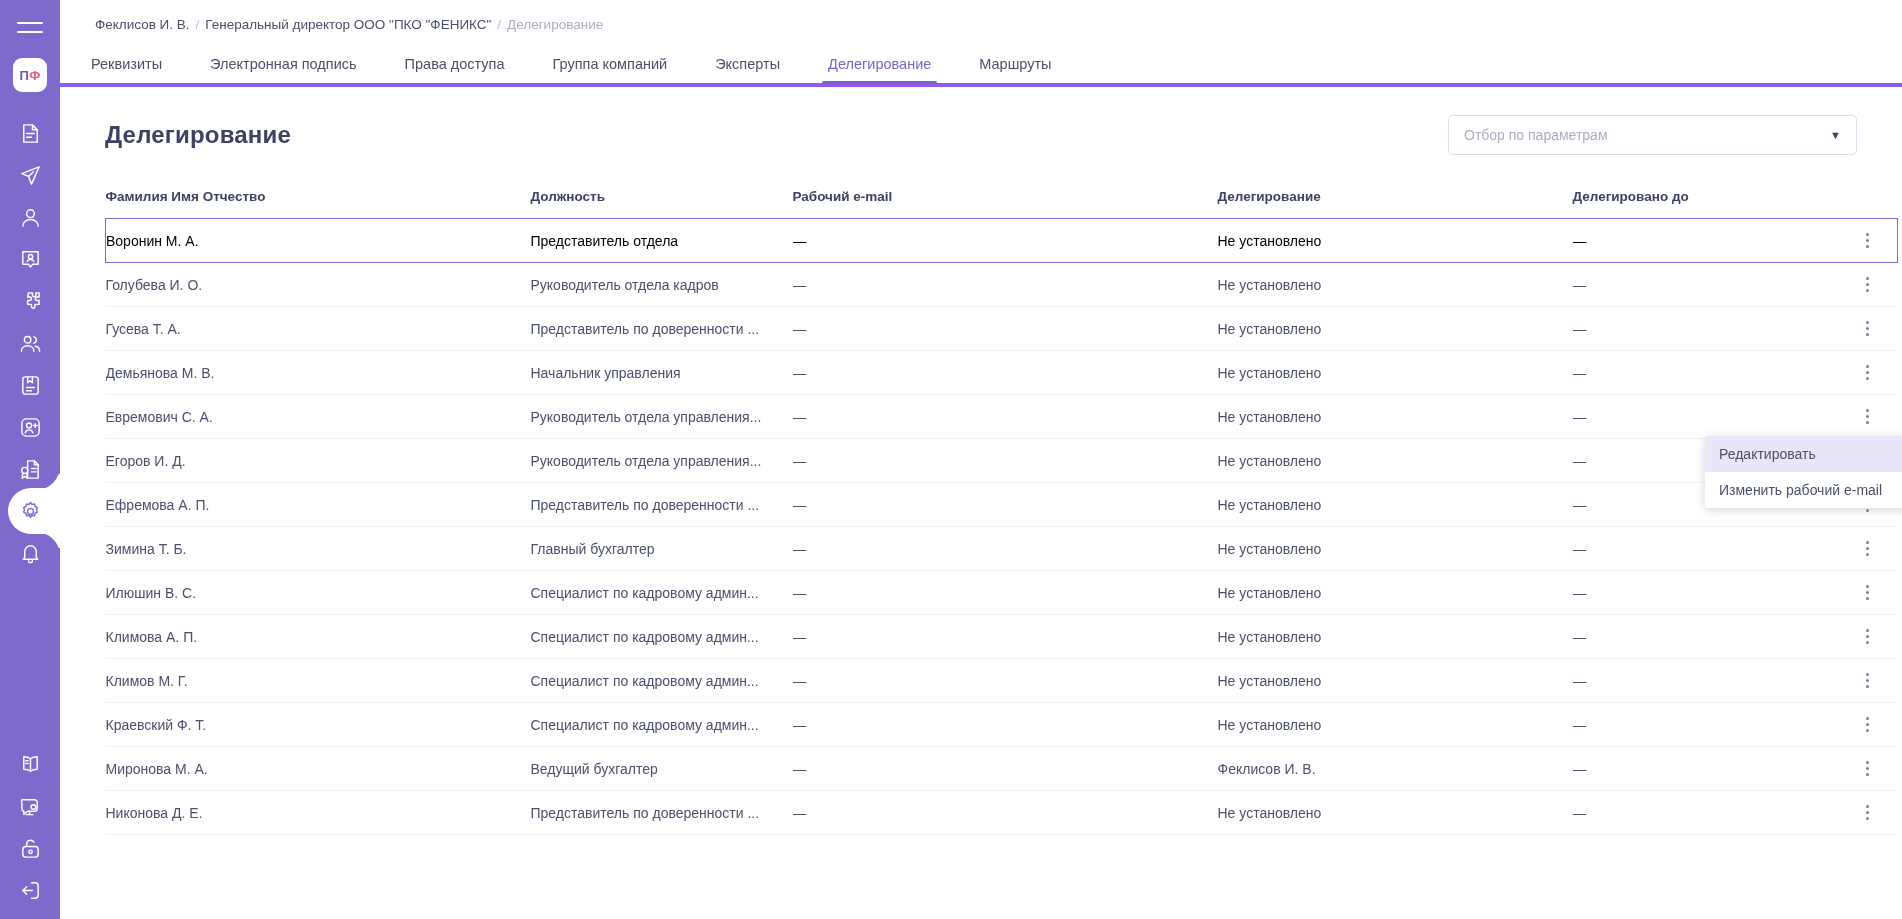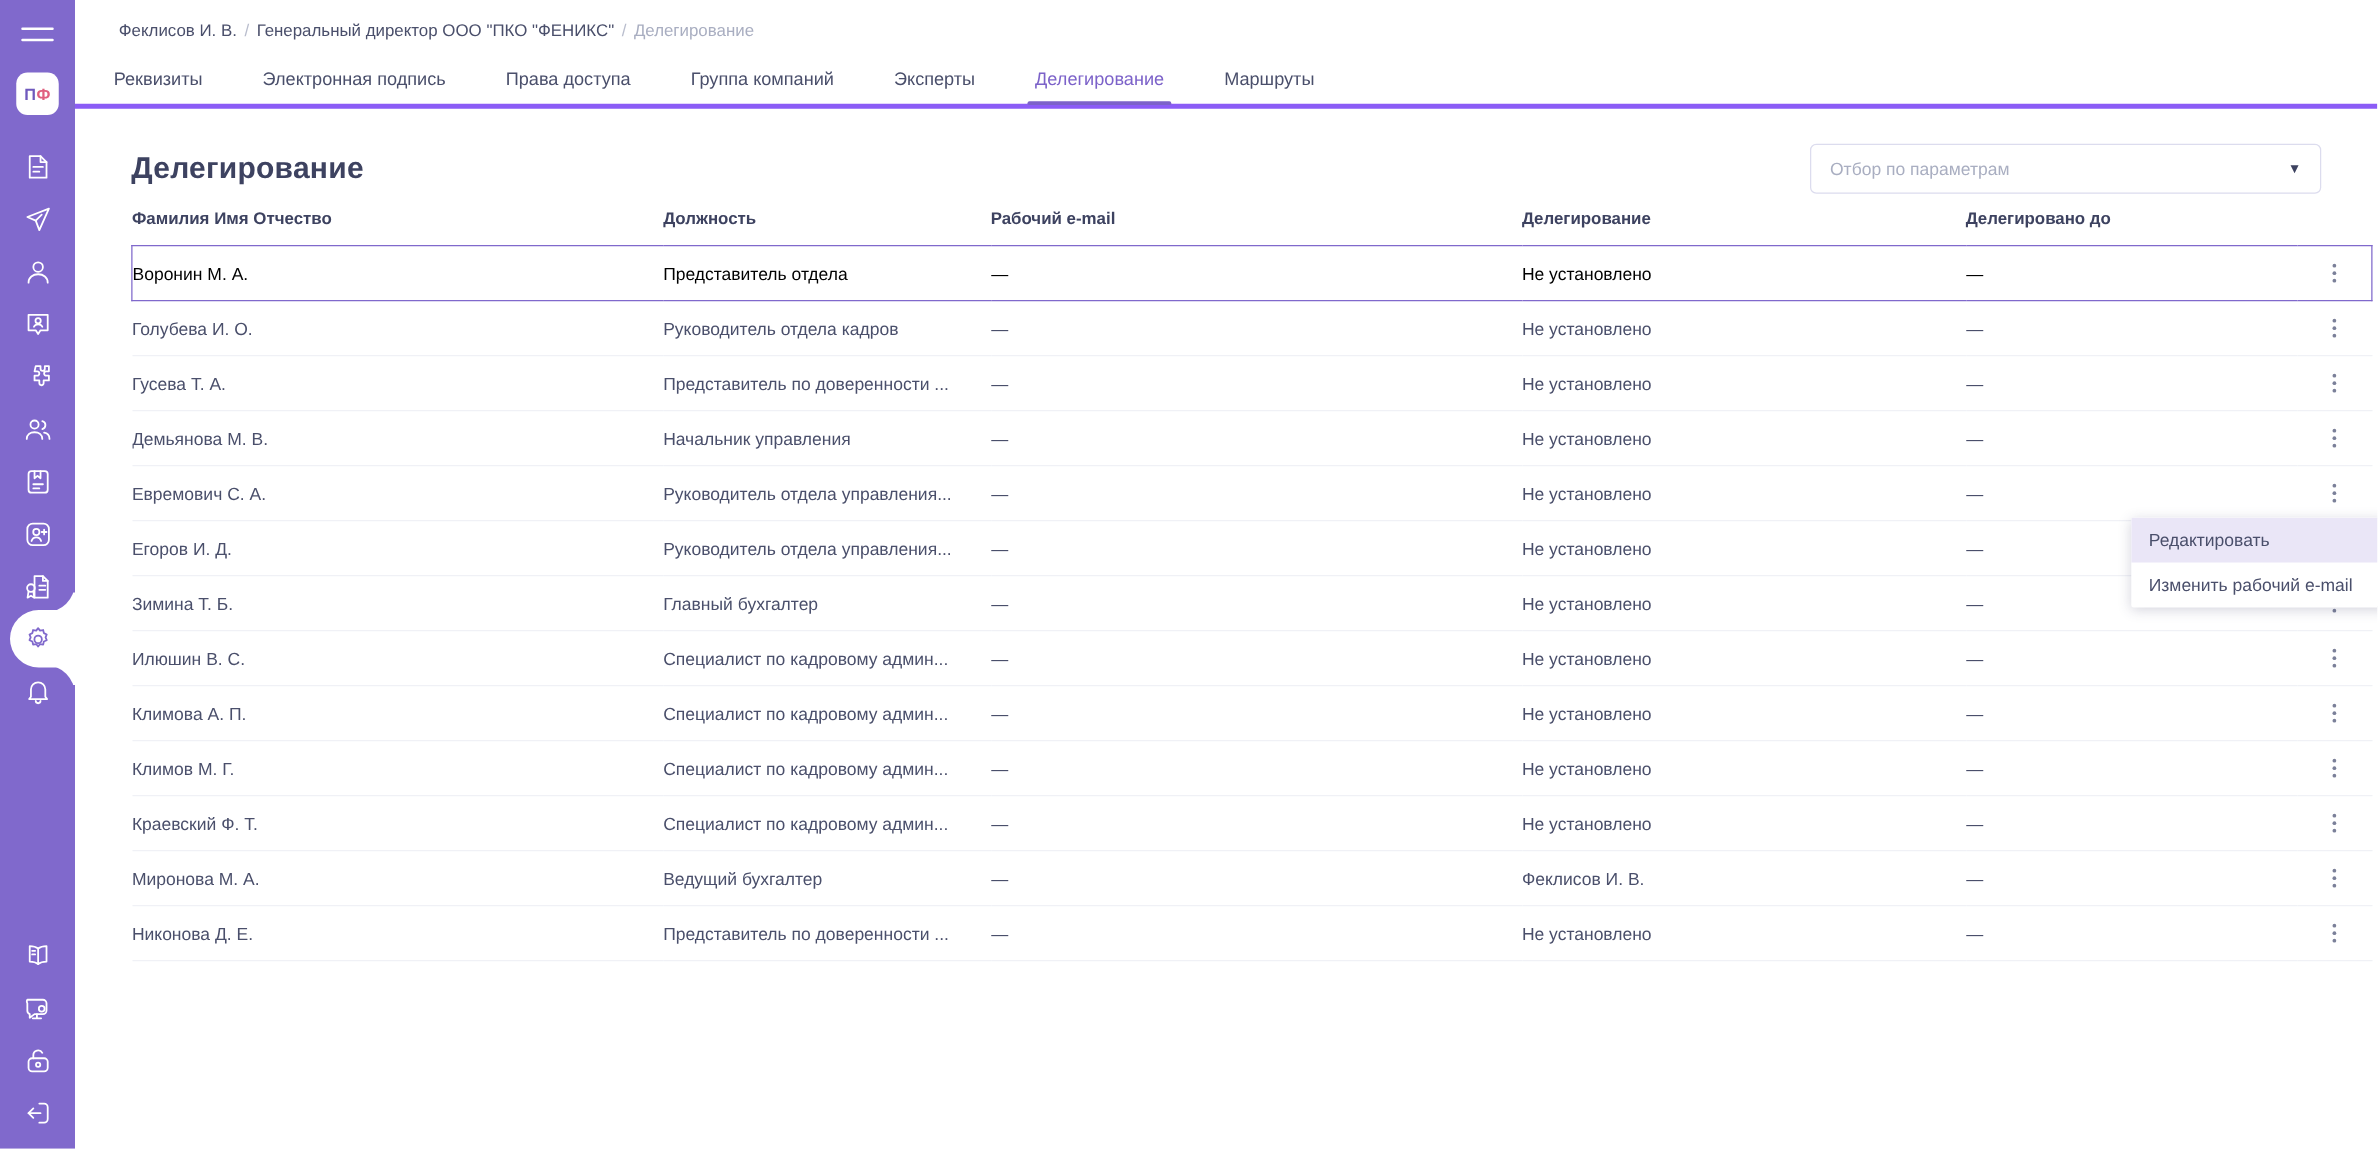--- a/index.html
+++ b/index.html
@@ -98,21 +98,21 @@
 
   .filter-select {
     width: 409px; height: 40px; border: 1px solid #dcdcee; border-radius: 5px;
     display: flex; align-items: center; justify-content: space-between;
     padding: 0 15px; cursor: pointer; background: #fff;
   }
   .filter-select .ph { font-size: 14px; color: #a9aec1; }
   .filter-select .caret { color: #3d4260; font-size: 11px; line-height: 1; }
 
   
-  .table-wrap { padding: 0 35px 0 45px; margin-top: 12px; position: relative; }
+  .table-wrap { padding: 0 35px 0 45px; margin-top: 34px; position: relative; }
   table { width: 100%; border-collapse: collapse; table-layout: fixed; }
   thead th {
     text-align: left; font-size: 13.5px; font-weight: bold; color: #3d4260;
     padding: 0 0 14px 0; white-space: nowrap;
   }
   .col-name { width: 425px; }
   .col-pos  { width: 262px; }
   .col-mail { width: 425px; }
   .col-deleg{ width: 355px; }
   .col-until{ width: 265px; }
@@ -448,20 +448,34 @@
               <td>—</td>
               <td>
                 <div class="kebab">
                   <i></i>
                   <i></i>
                   <i></i>
                 </div>
               </td>
             </tr>
             <tr>
+              <td>Ефремова А. П.</td>
+              <td>Представитель по доверенности ...</td>
+              <td>—</td>
+              <td>Не установлено</td>
+              <td>—</td>
+              <td>
+                <div class="kebab">
+                  <i></i>
+                  <i></i>
+                  <i></i>
+                </div>
+              </td>
+            </tr>
+            <tr>
               <td>Зимина Т. Б.</td>
               <td>Главный бухгалтер</td>
               <td>—</td>
               <td>Не установлено</td>
               <td>—</td>
               <td>
                 <div class="kebab">
                   <i></i>
                   <i></i>
                   <i></i>

